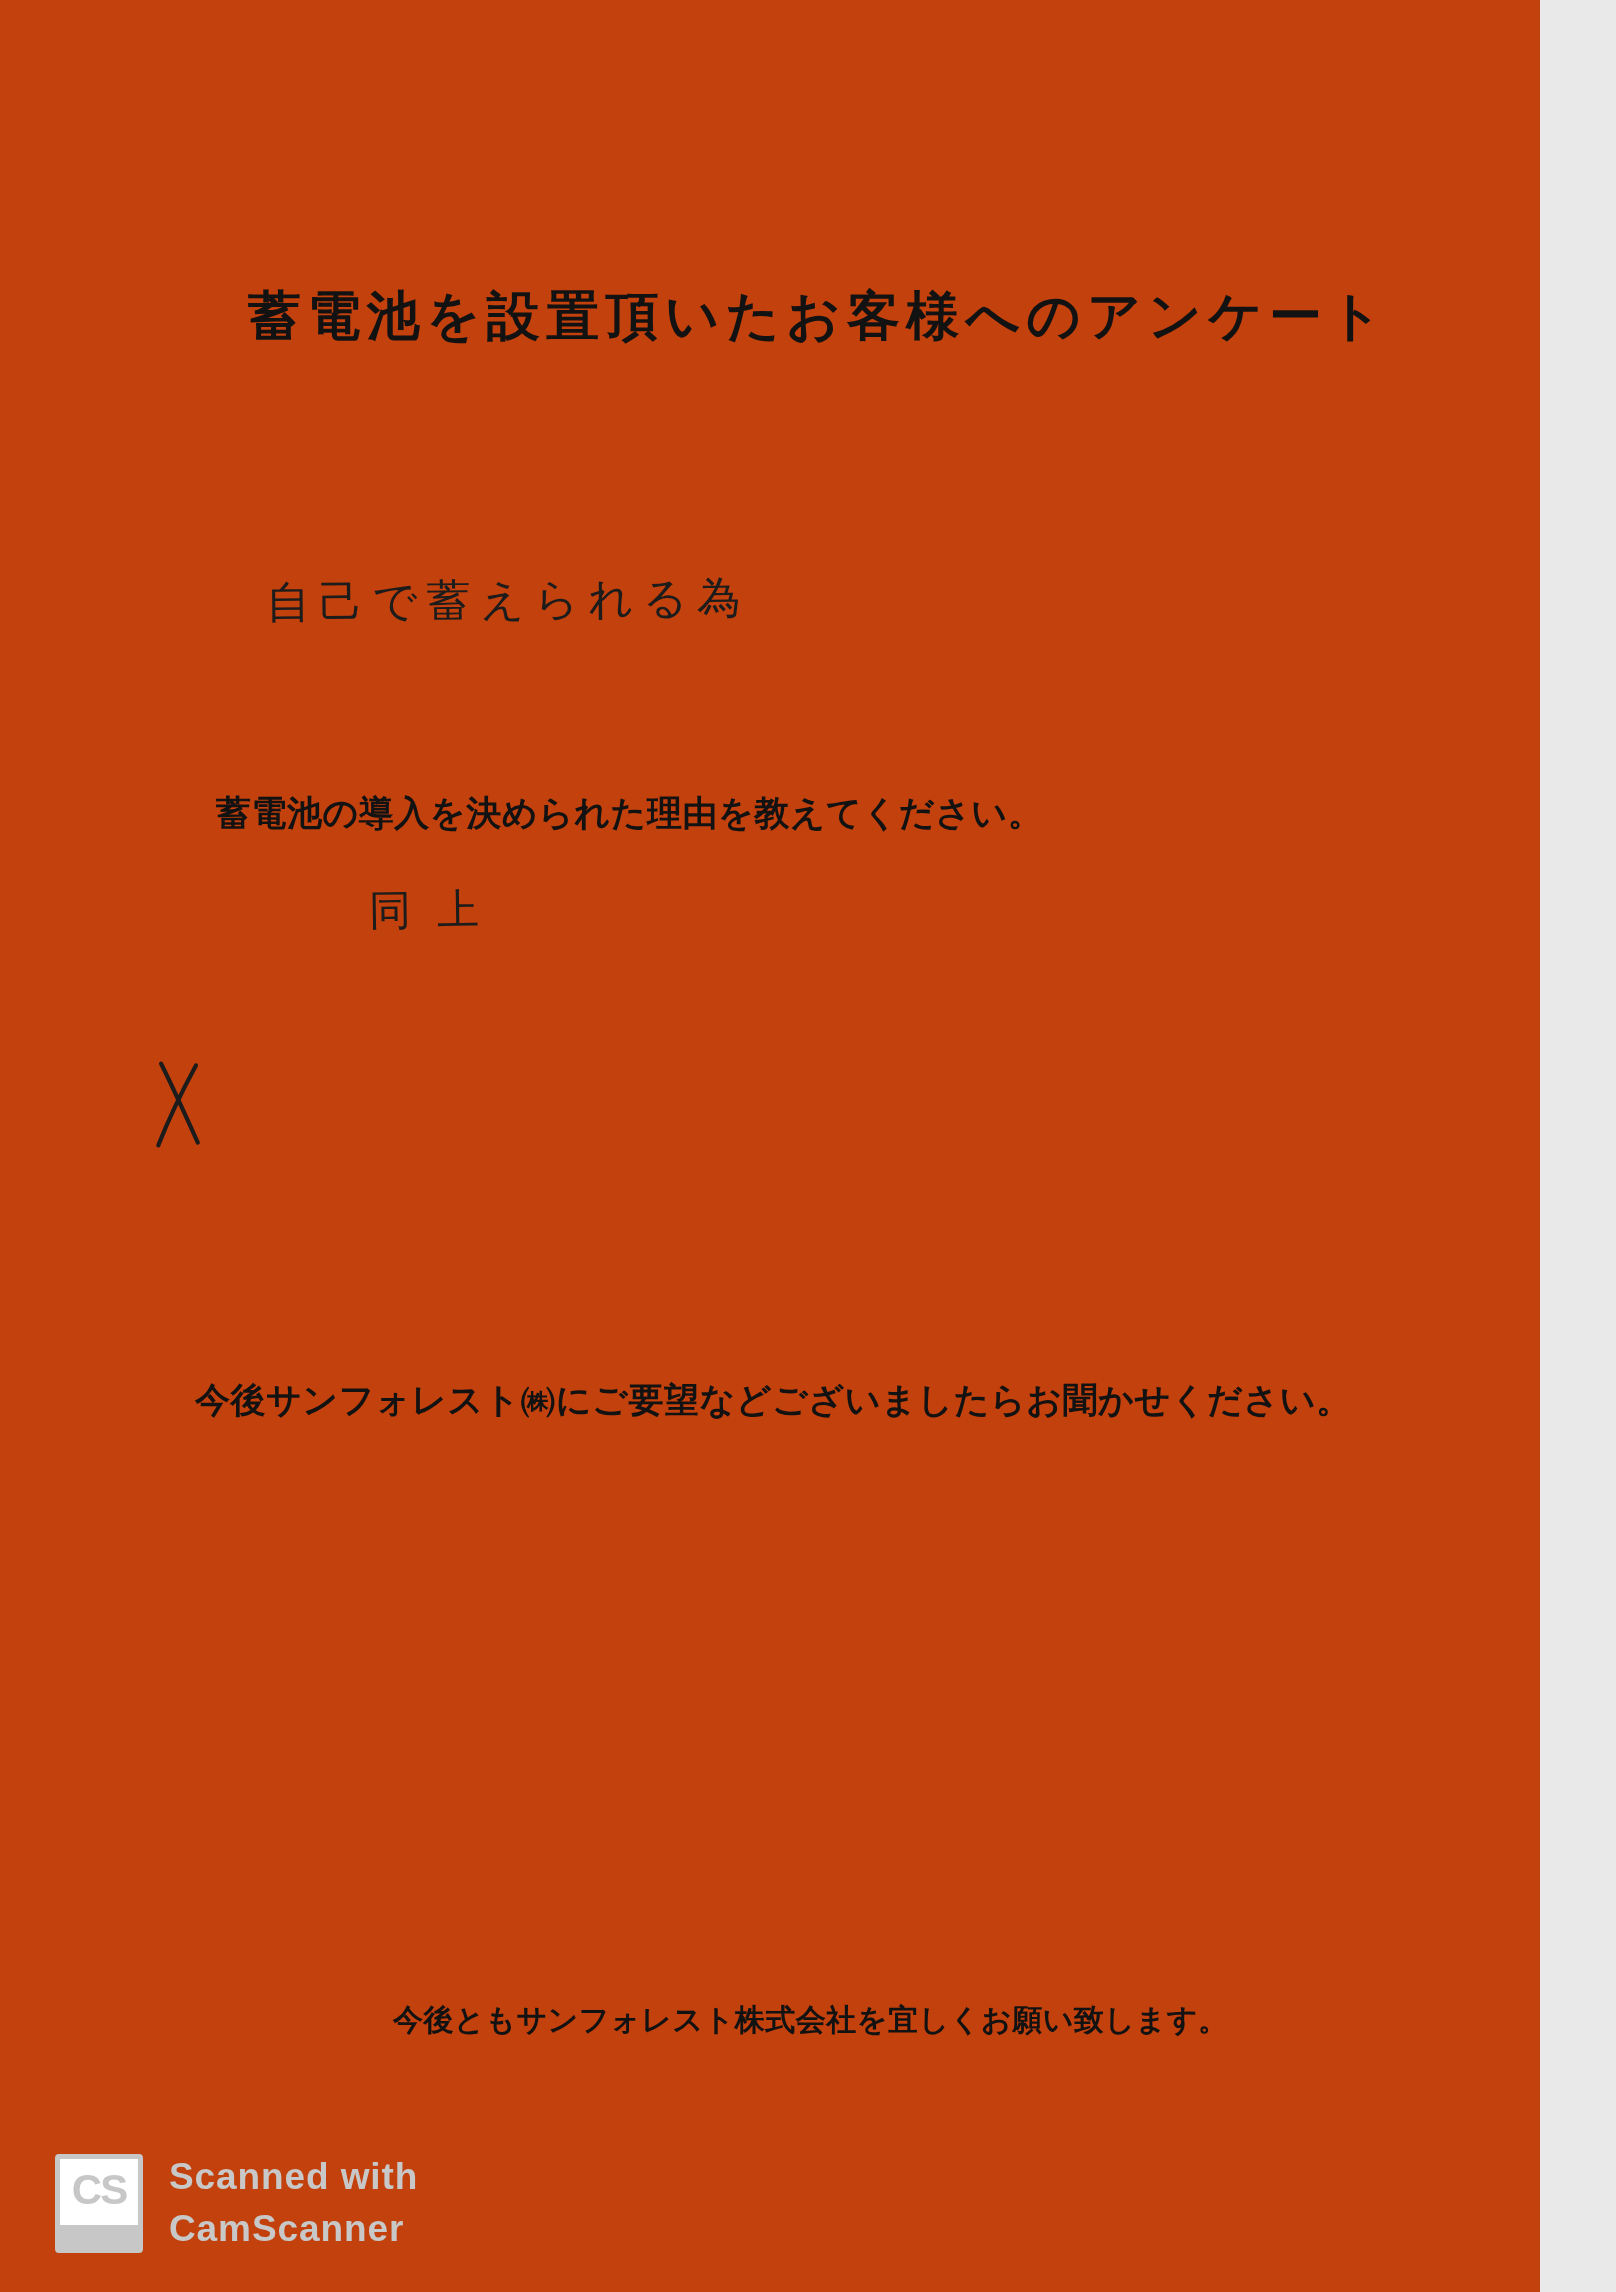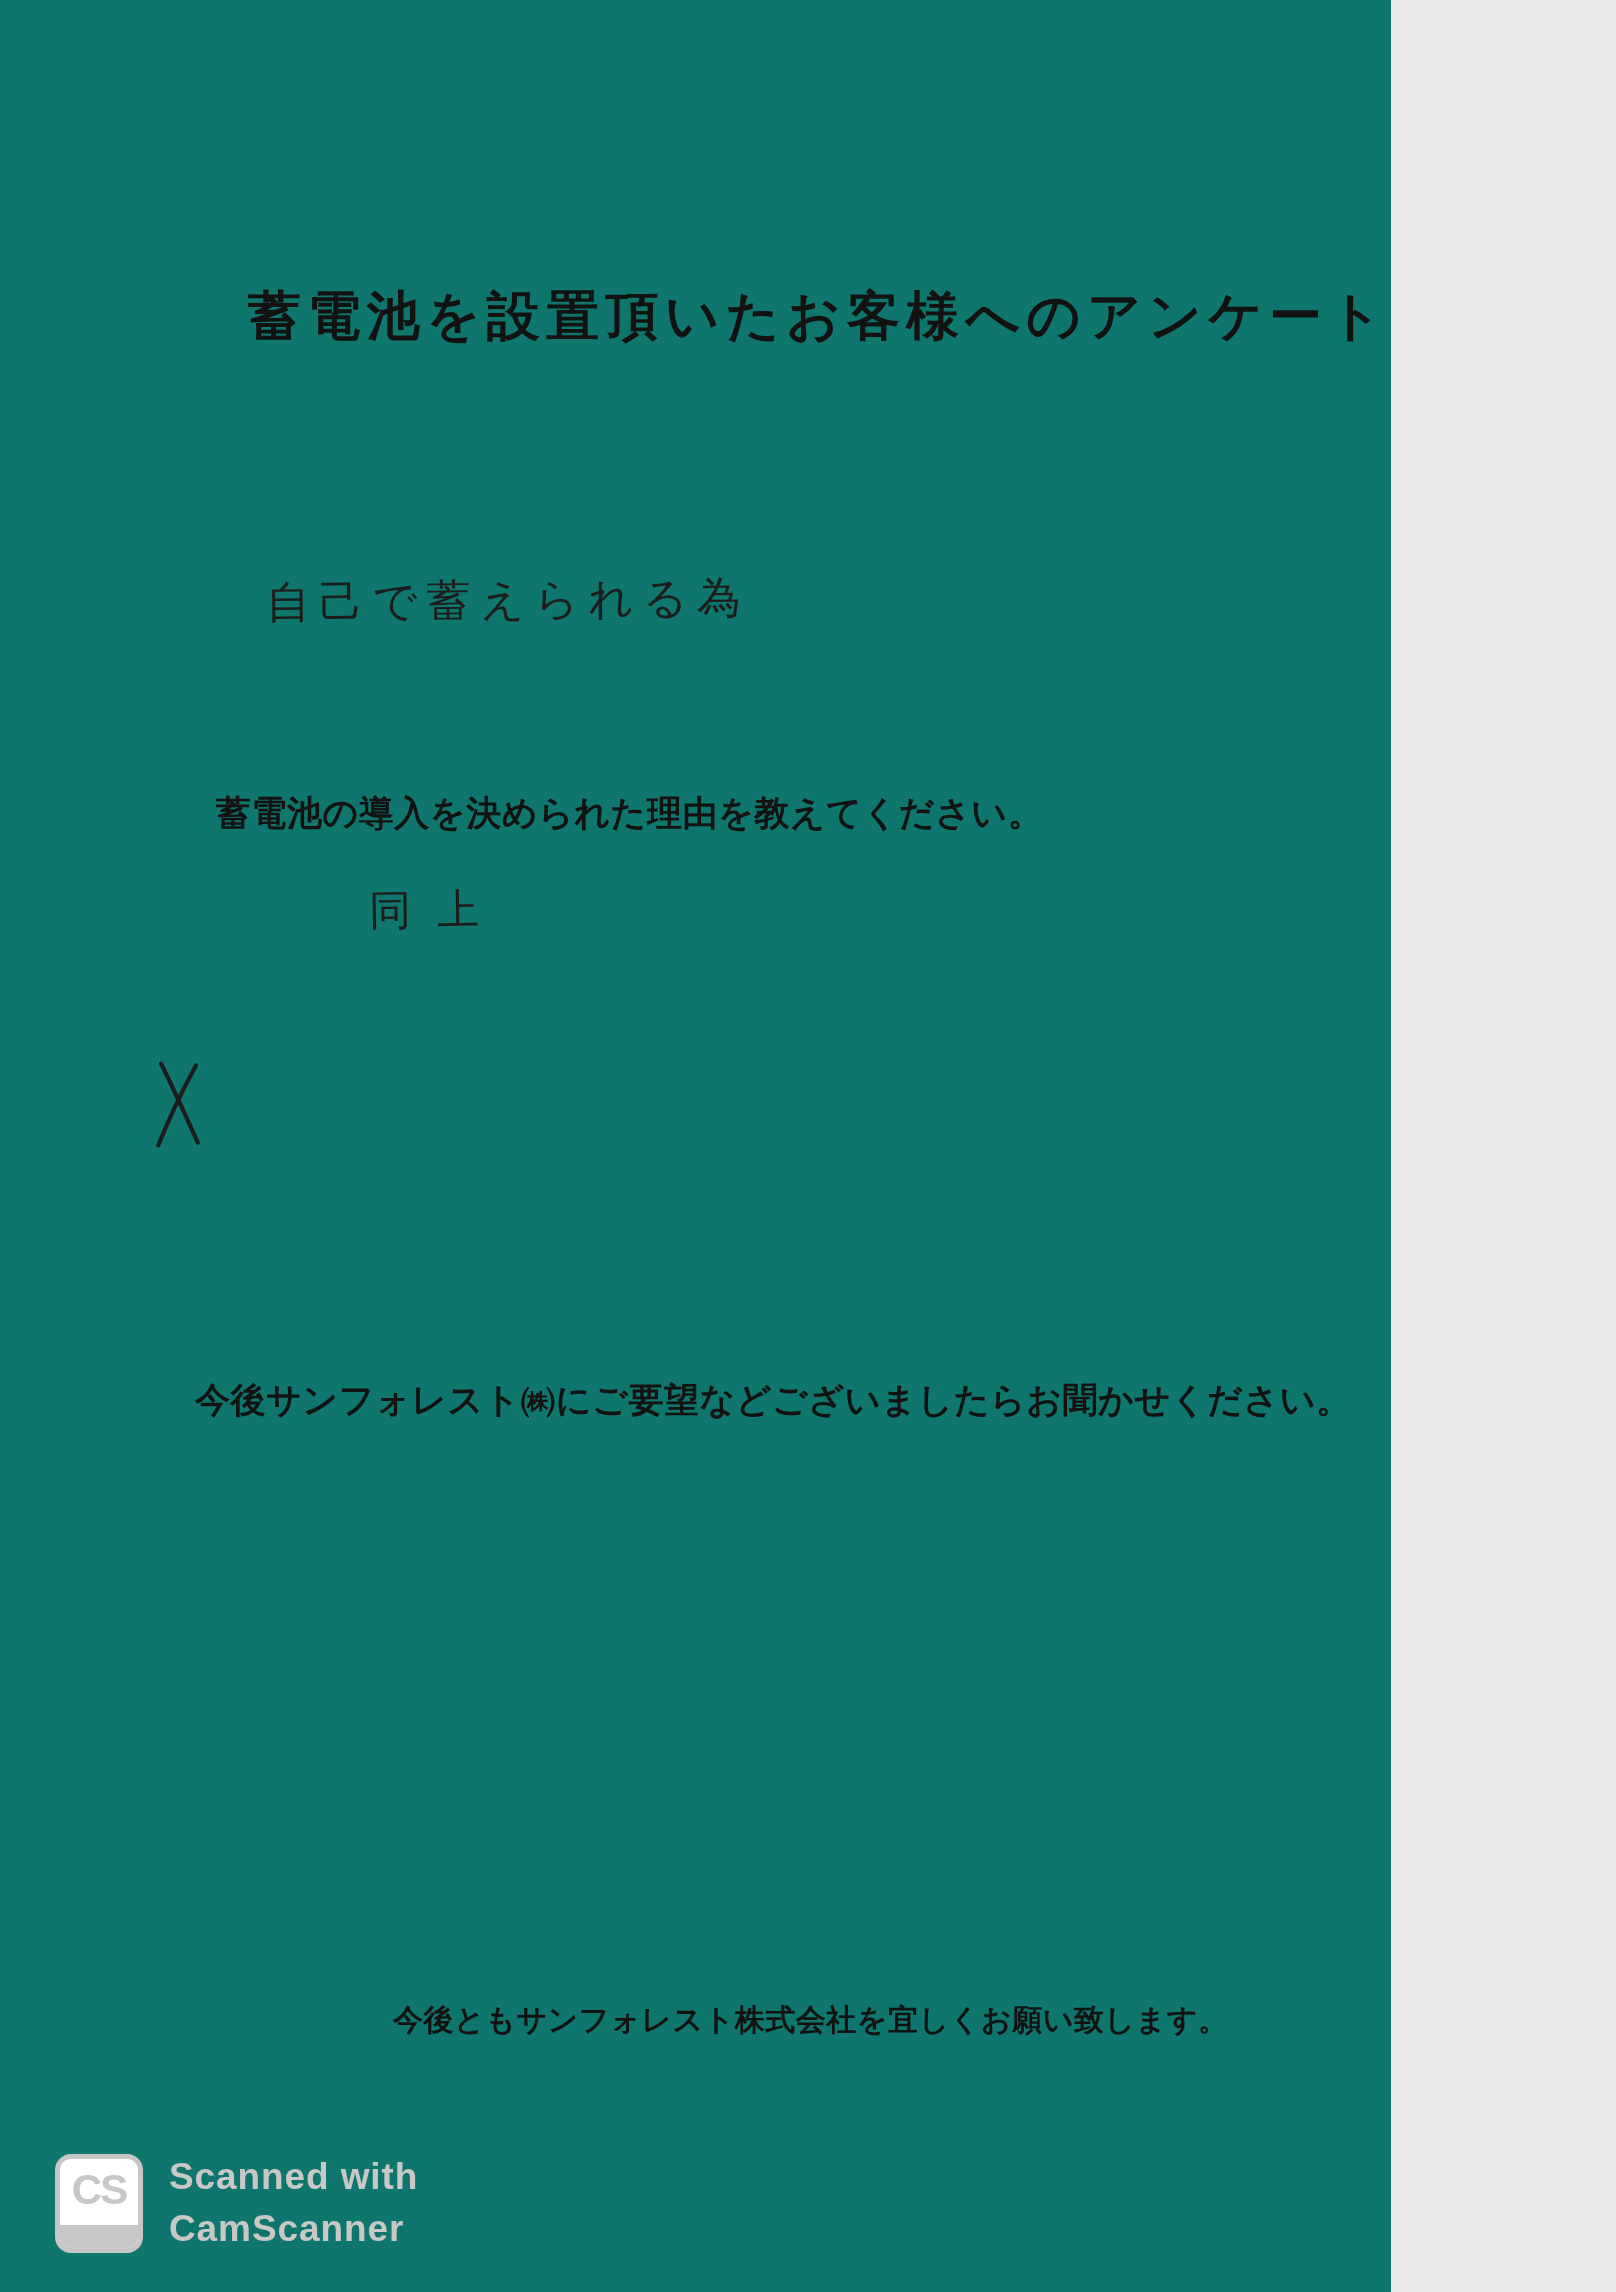--- a/index.html
+++ b/index.html
@@ -1,19 +1,19 @@
 <!DOCTYPE html>
 <html style="font-size:14.7px"><head>
 <meta charset="utf-8">
 <style>
   html,body{margin:0;padding:0;background:#e9e9e9;}
   .page{
     position:relative;
-    width:1391px;height:2292px;
-    background:#0f766e;
+    width:1540px;height:2292px;
+    background:#c2410c;
     overflow:hidden;
     font-family:"Liberation Sans","DejaVu Sans",sans-serif;
   }
   .print{
     position:absolute;
     color:#121212;
     font-weight:700;
     white-space:nowrap;
   }
   .doc-title{
@@ -58,21 +58,21 @@
     left:150px;top:1058px;
     width:57px;height:92px;
   }
   
   .cs-badge{
     position:absolute;
     left:55px;top:2154px;
     width:88px;height:99px;
     box-sizing:border-box;
     border:5.5px solid #c7c7c7;
-    border-radius:16px;
+    border-radius:4px;
     background:#ffffff;
     overflow:hidden;
   }
   .cs-badge-letters{
     position:absolute;
     left:0;right:0;top:7.3px;
     text-align:center;
     font-size:42px;
     font-weight:700;
     letter-spacing:-1.8px;

